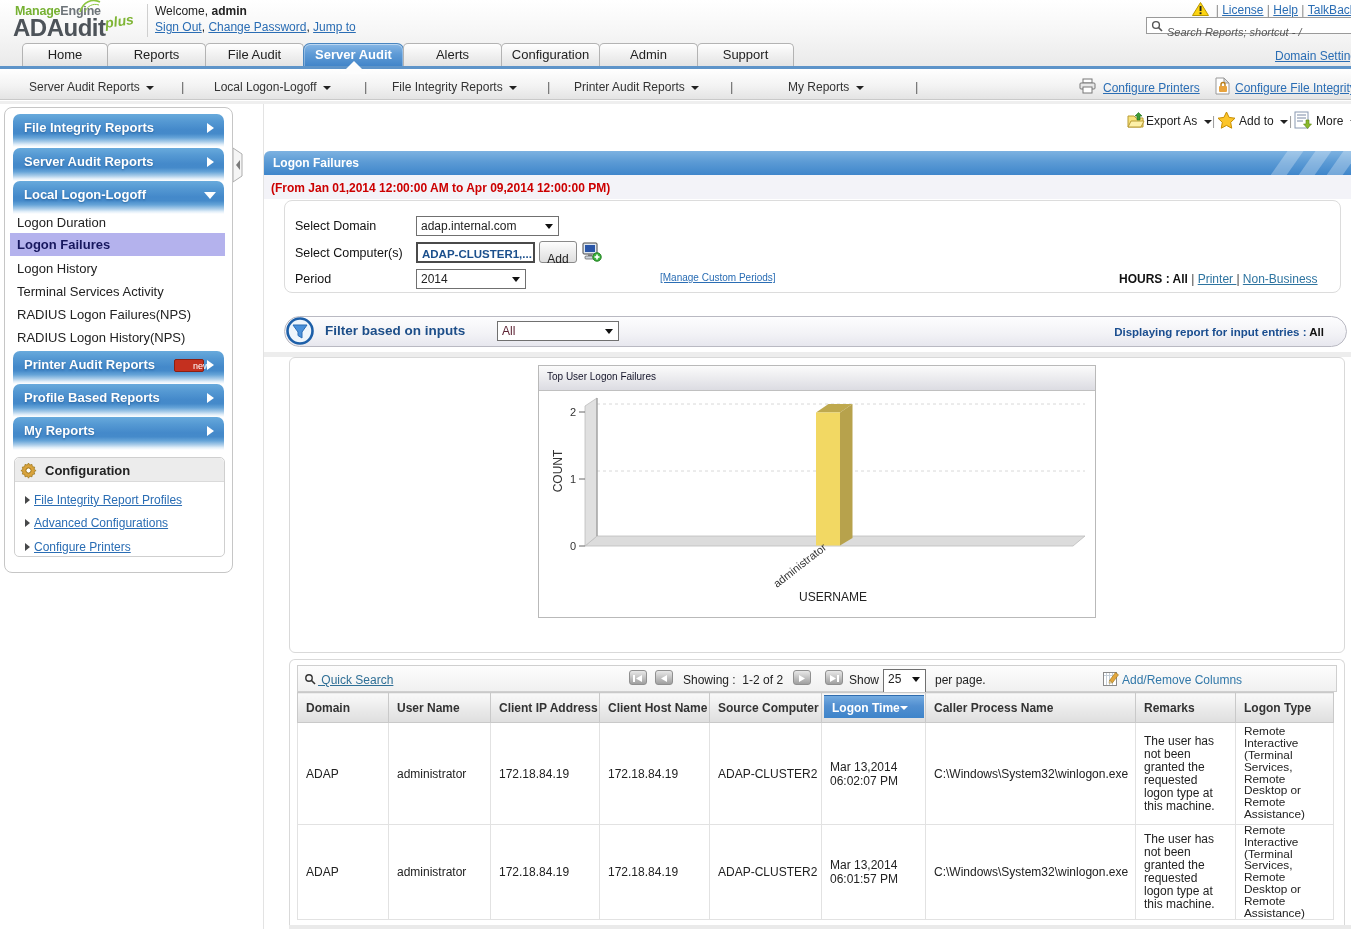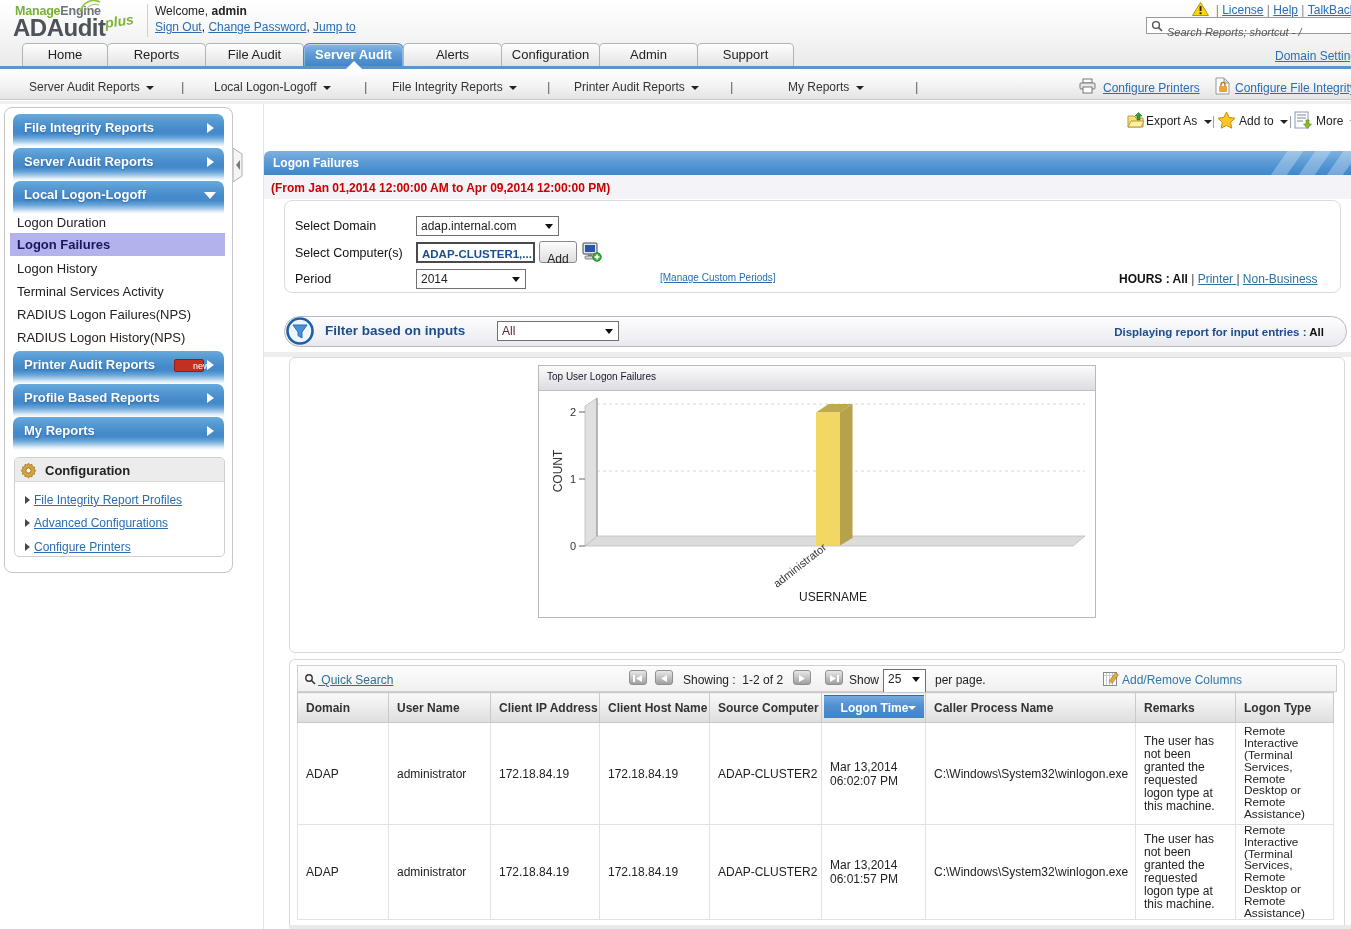--- a/index.html
+++ b/index.html
@@ -99,21 +99,21 @@
 #repbox2 { left:289px; top:659px; width:1056px; height:270px; background:#fff;
   border:1px solid #d9d9d9; border-top-left-radius:6px; border-top-right-radius:6px; border-bottom:none; }
 #qsbar { left:297px; top:665px; width:1040px; height:27px; border:1px solid #cfcfcf;
   background:linear-gradient(#fdfdfd,#f0f0f0); }
 .pgbtn { position:absolute; top:4px; width:18px; height:15px; border:1px solid #909090; border-radius:3px;
   background:linear-gradient(#e8e8e8,#9f9f9f); }
 #dtable { left:297px; top:692px; width:1037px; border-collapse:collapse; table-layout:fixed;
   font-size:12px; color:#222; background:#fff; }
 #dtable th { background:linear-gradient(#f9f9f9,#dedede); border:1px solid #c9c9c9;
   font-size:12px; color:#333; text-align:left; padding:0 0 0 8px; height:30px; font-weight:bold; }
-#dtable th.blue { position:relative; color:#fff;text-align:center; }
+#dtable th.blue { position:relative; color:#fff; }
 #dtable th.blue i { position:absolute; left:2px; right:1px; top:2px; bottom:4px;
   background:linear-gradient(#74abe0 0%,#528fd0 45%,#3e84ca 100%); border-top:1px solid #2f6cae; }
 #dtable th.blue b { position:relative; z-index:1; padding-left:2px; }
 #dtable td { border:1px solid #e2e2e2; border-top:none; padding:0 4px 0 8px; vertical-align:middle; background:#fff; white-space:nowrap; }
 #dtable td.wrap { font-size:12px; line-height:13px; white-space:normal; }
 #dtable td.wrap2 { font-size:11.8px; line-height:11.8px; white-space:normal; padding-right:2px; }
 #graystrip3 { left:289px; top:925px; width:1062px; height:4px; background:#eaeaea; }
 </style>
 </head>
 <body>

